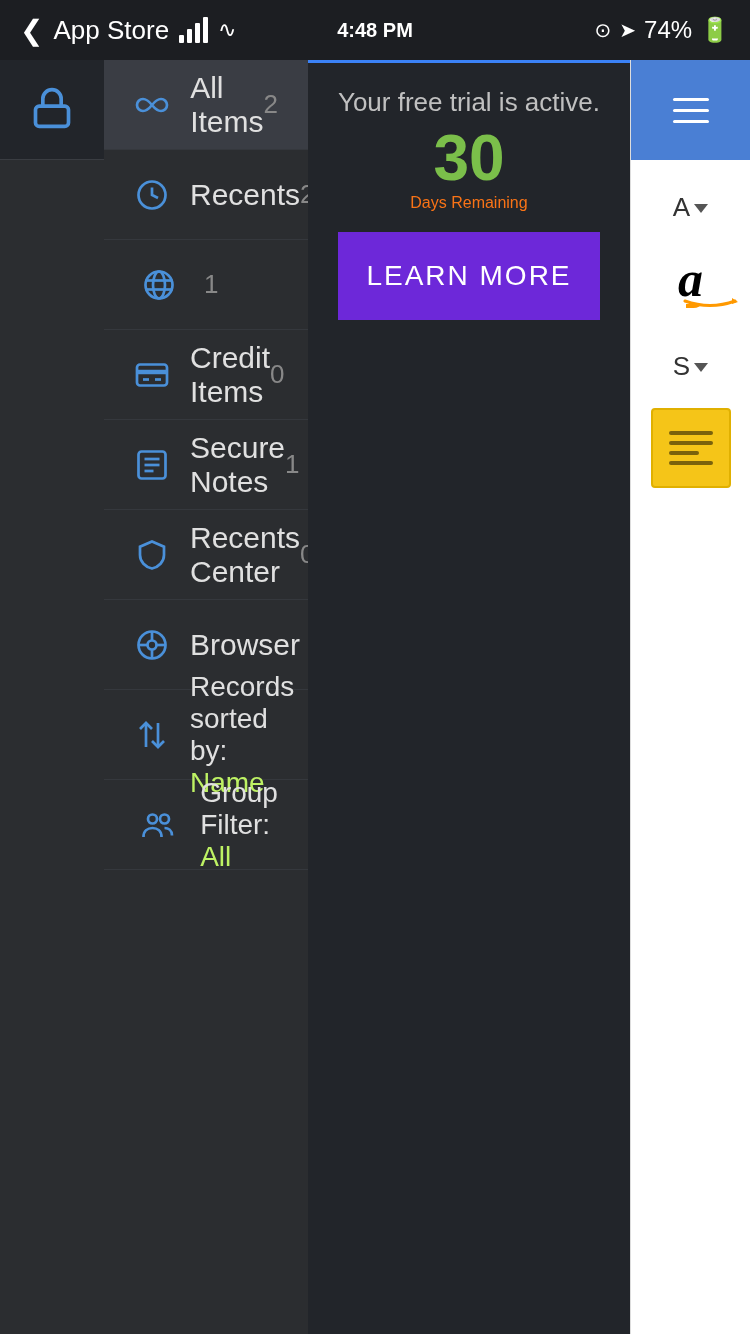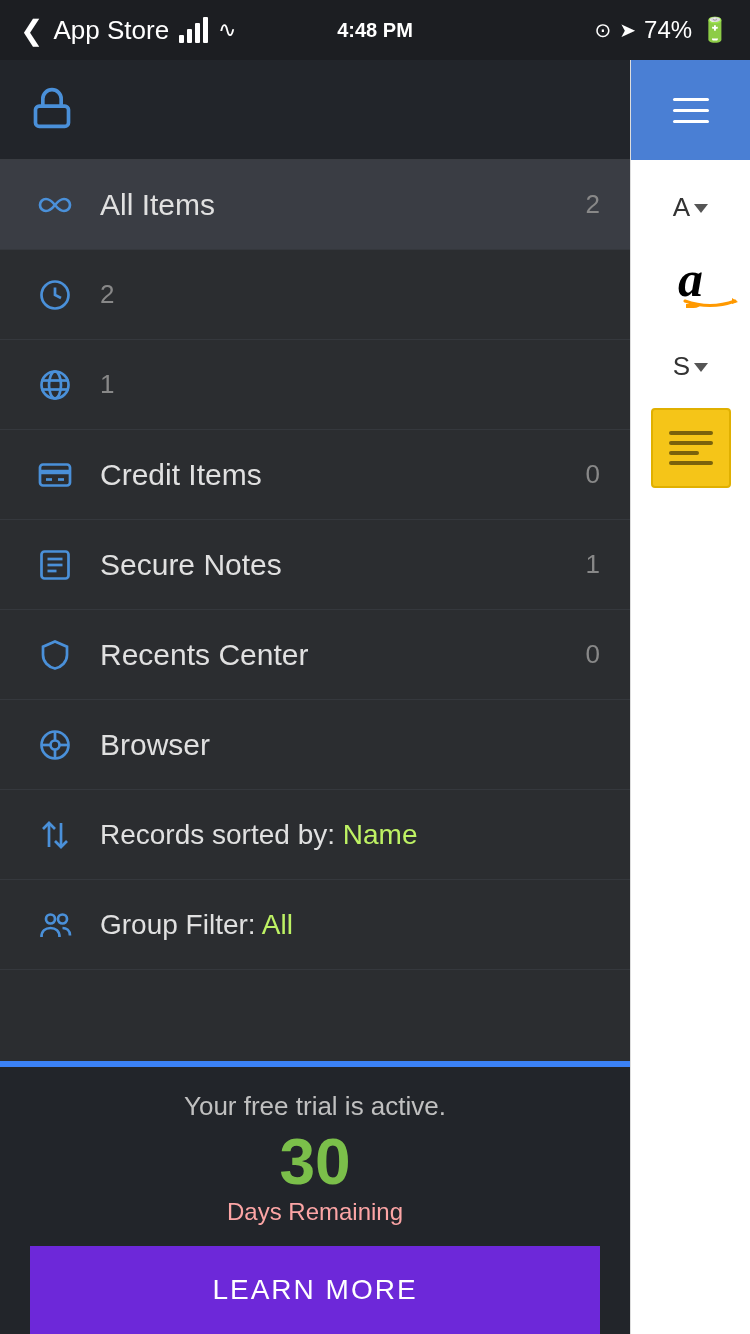--- a/index.html
+++ b/index.html
@@ -61,21 +61,21 @@
       width: 750px;
       height: 1274px;
     }
 
     
     .left-panel {
       width: 630px;
       height: 1274px;
       background: #2b2d30;
       display: flex;
-      flex-direction: column;
+      flex-direction: row;
     }
 
     
     .panel-header {
       height: 100px;
       background: #22252a;
       display: flex;
       align-items: center;
       padding: 0 30px;
       border-bottom: 1px solid #3a3d42;
@@ -136,37 +136,37 @@
     }
     .menu-item.utility .menu-label span.muted {
       color: #bef264;
     }
 
     
     .trial-banner {
       background: #22252a;
       padding: 24px 30px 0;
       text-align: center;
-      border-top: 6px solid #3b82f6;
+      border-top: 3px solid #3b82f6;
     }
     .trial-text {
       color: #c0c0c0;
       font-size: 26px;
       margin-bottom: 8px;
     }
     .trial-days {
       color: #7bbf4a;
       font-size: 64px;
       font-weight: 700;
       line-height: 1;
       margin-bottom: 4px;
     }
     .trial-days-label {
-      color: #fca5a5;
-      font-size: 24px;
+      color: #f97316;
+      font-size: 16px;
       margin-bottom: 20px;
     }
     .learn-more-btn {
       display: block;
       width: 100%;
       background: #6d28d9;
       color: white;
       font-size: 28px;
       font-weight: 400;
       letter-spacing: 2px;
@@ -345,20 +345,21 @@
         <span class="menu-count">2</span>
       </div>
 
       <div class="menu-item">
         <div class="menu-icon">
           <svg viewBox="0 0 24 24" xmlns="http://www.w3.org/2000/svg">
             <circle cx="12" cy="12" r="9" stroke="#4a90d9" stroke-width="1.8" fill="none"></circle>
             <polyline points="12 7 12 12 16 14" stroke="#4a90d9" stroke-width="1.8" fill="none"></polyline>
           </svg>
         </div>
+        <span class="menu-label">Recents</span>
         <span class="menu-count">2</span>
       </div>
 
       <div class="menu-item">
         <div class="menu-icon">
           <svg viewBox="0 0 24 24" xmlns="http://www.w3.org/2000/svg">
             <circle cx="12" cy="12" r="9" stroke="#4a90d9" stroke-width="1.8" fill="none"></circle>
             <ellipse cx="12" cy="12" rx="4" ry="9" stroke="#4a90d9" stroke-width="1.8" fill="none"></ellipse>
             <line x1="3" y1="9" x2="21" y2="9" stroke="#4a90d9" stroke-width="1.8"></line>
             <line x1="3" y1="15" x2="21" y2="15" stroke="#4a90d9" stroke-width="1.8"></line>

